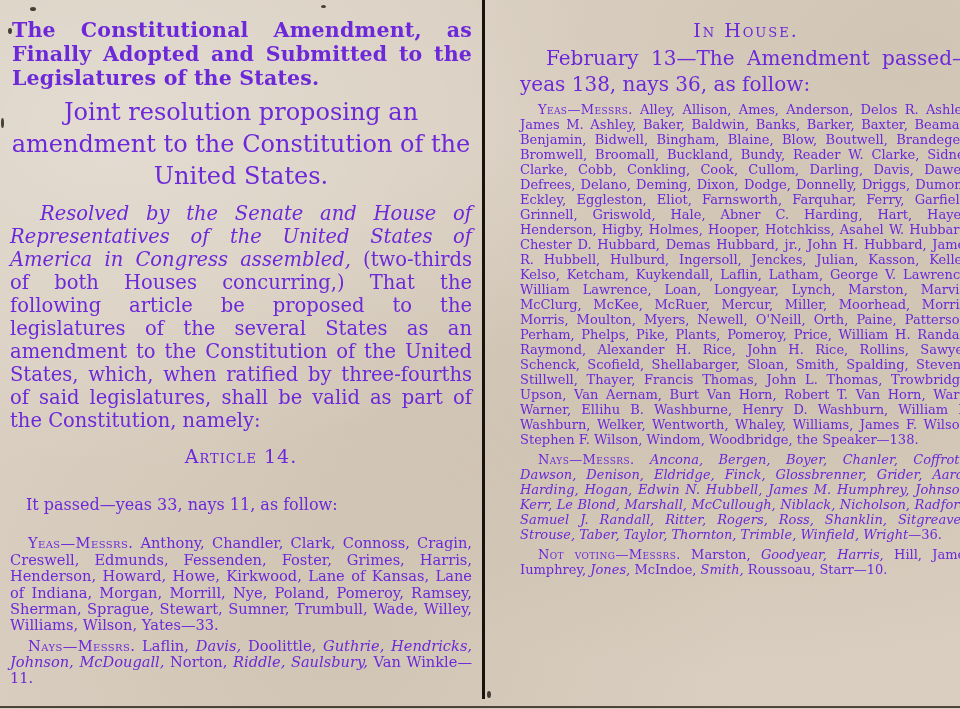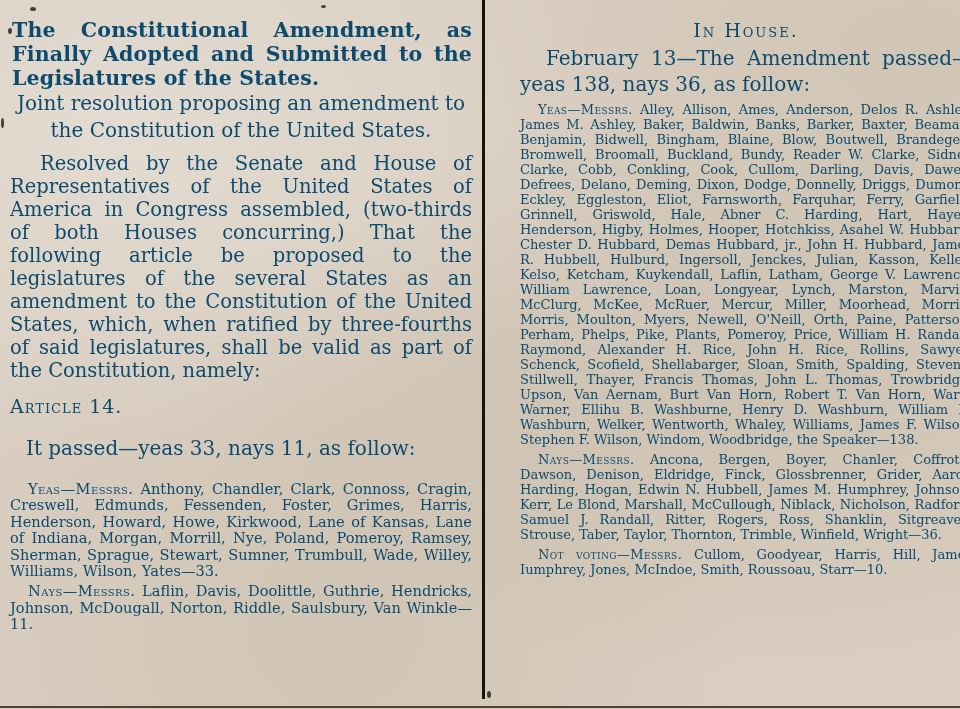--- a/index.html
+++ b/index.html
@@ -3,21 +3,21 @@
 <meta charset="utf-8">
 <title>Scanned Document</title>
 <style>
   html,body { margin:0; padding:0; background:#b8ab97; }
   .page {
     position:relative;
     width:960px; height:709px;
     background:#d9cec0;
     overflow:hidden;
     font-family:"DejaVu Serif","Liberation Serif",serif;
-    color:#0c4a6e;
+    color:#6d28d9;
   }
   .page::before {
     content:""; position:absolute; inset:0; pointer-events:none;
     background:
       radial-gradient(ellipse at 12% 18%, rgba(255,255,255,.28), transparent 42%),
       radial-gradient(ellipse at 78% 55%, rgba(150,130,100,.16), transparent 52%),
       radial-gradient(ellipse at 35% 88%, rgba(150,130,100,.13), transparent 46%),
       radial-gradient(ellipse at 95% 8%, rgba(150,130,100,.12), transparent 35%);
   }
   .divider {
@@ -27,50 +27,50 @@
   .bottom-rule {
     position:absolute; left:0; bottom:1px; width:100%; height:2px;
     background:rgba(42,34,24,.8);
   }
   .speck { position:absolute; background:#2a241c; border-radius:50%; opacity:.85; }
 
   .col-left  { position:absolute; left:10px;  top:0; width:462px; }
   .col-right { position:absolute; left:520px; top:0; width:452px; }
 
   p { margin:0; }
-  .it { }
+  .it { font-style:italic; }
   .sc { font-variant:small-caps; letter-spacing:.4px; }
 
   .headline {
     margin-top:18px; padding-left:2px;
     font-size:20.5px; font-weight:bold; line-height:1.17;
     text-align:justify; letter-spacing:.2px;
   }
   .sec-head {
     margin-top:16px; text-align:center;
     font-size:19px; font-variant:small-caps; letter-spacing:1.5px;
   }
   .p-vote {
     margin-top:5px; font-size:20px; line-height:1.33;
     text-align:justify; text-indent:30px;
   }
   .p-joint {
-    font-size:20px; line-height:1.33;
+    margin-top:7px; font-size:24px; line-height:1.33;
     text-align:center;
   }
   .p-resolved {
     margin-top:9px; font-size:19.5px; line-height:1.18;
     text-align:justify; text-indent:30px;
   }
   .art-head {
-    margin-top:13px; text-align:left;
+    margin-top:13px; text-align:center;
     font-size:19px; font-variant:small-caps; letter-spacing:1px;
   }
   .p-passed {
-    margin-top:18px; font-size:20px; line-height:1.3;
+    margin-top:28px; font-size:16px; line-height:1.3;
     text-indent:16px;
   }
   .p-list {
     margin-top:20px; font-size:14.6px; line-height:1.12;
     text-align:justify; text-indent:18px;
   }
   .p-list + .p-list { margin-top:4px; }
 
   .col-right .sec-head { margin-top:19px; letter-spacing:2px; }
   .col-right .p-vote   { margin-top:5px; line-height:1.28; text-indent:26px; }
@@ -110,17 +110,17 @@
 
   <div class="col-right">
     <p class="sec-head">In House.</p>
 
     <p class="p-vote">February 13—The Amendment passed—yeas 138, nays 36, as follow:</p>
 
     <p class="p-list"><span class="sc">Yeas—Messrs.</span><span> Alley, Allison, Ames, Anderson, Delos R. Ashley, James M. Ashley, Baker, Baldwin, Banks, Barker, Baxter, Beaman, Benjamin, Bidwell, Bingham, Blaine, Blow, Boutwell, Brandegee, Bromwell, Broomall, Buckland, Bundy, Reader W. Clarke, Sidney Clarke, Cobb, Conkling, Cook, Cullom, Darling, Davis, Dawes, Defrees, Delano, Deming, Dixon, Dodge, Donnelly, Driggs, Dumont, Eckley, Eggleston, Eliot, Farnsworth, Farquhar, Ferry, Garfield, Grinnell, Griswold, Hale, Abner C. Harding, Hart, Hayes, Henderson, Higby, Holmes, Hooper, Hotchkiss, Asahel W. Hubbard, Chester D. Hubbard, Demas Hubbard, jr., John H. Hubbard, James R. Hubbell, Hulburd, Ingersoll, Jenckes, Julian, Kasson, Kelley, Kelso, Ketcham, Kuykendall, Laflin, Latham, George V. Lawrence, William Lawrence, Loan, Longyear, Lynch, Marston, Marvin, McClurg, McKee, McRuer, Mercur, Miller, Moorhead, Morrill, Morris, Moulton, Myers, Newell, O'Neill, Orth, Paine, Patterson, Perham, Phelps, Pike, Plants, Pomeroy, Price, William H. Randall, Raymond, Alexander H. Rice, John H. Rice, Rollins, Sawyer, Schenck, Scofield, Shellabarger, Sloan, Smith, Spalding, Stevens, Stillwell, Thayer, Francis Thomas, John L. Thomas, Trowbridge, Upson, Van Aernam, Burt Van Horn, Robert T. Van Horn, Ward, Warner, Ellihu B. Washburne, Henry D. Washburn, William B. Washburn, Welker, Wentworth, Whaley, Williams, James F. Wilson, Stephen F. Wilson, Windom, Woodbridge, the Speaker—138.</span></p>
 
     <p class="p-list"><span class="sc">Nays—Messrs.</span><span> </span><span class="it">Ancona, Bergen, Boyer, Chanler, Coffroth, Dawson, Denison, Eldridge, Finck, Glossbrenner, Grider, Aaron Harding, Hogan, Edwin N. Hubbell, James M. Humphrey, Johnson, Kerr, Le Blond, Marshall, McCullough, Niblack, Nicholson, Radford, Samuel J. Randall, Ritter, Rogers, Ross, Shanklin, Sitgreaves, Strouse, Taber, Taylor, Thornton, Trimble, Winfield, Wright</span><span>—36.</span></p>
 
-    <p class="p-list"><span class="sc">Not voting—Messrs.</span><span> Cullom, </span><span class="it">Goodyear, Harris,</span><span> Hill, James Iumphrey, </span><span class="it">Jones,</span><span> McIndoe, </span><span class="it">Smith,</span><span> Roussoau, Starr—10.</span></p>
+    <p class="p-list"><span class="sc">Not voting—Messrs.</span><span> Marston, </span><span class="it">Goodyear, Harris,</span><span> Hill, James Iumphrey, </span><span class="it">Jones,</span><span> McIndoe, </span><span class="it">Smith,</span><span> Roussoau, Starr—10.</span></p>
   </div>
 
   <div class="bottom-rule"></div>
 </div>
 
 </body></html>

